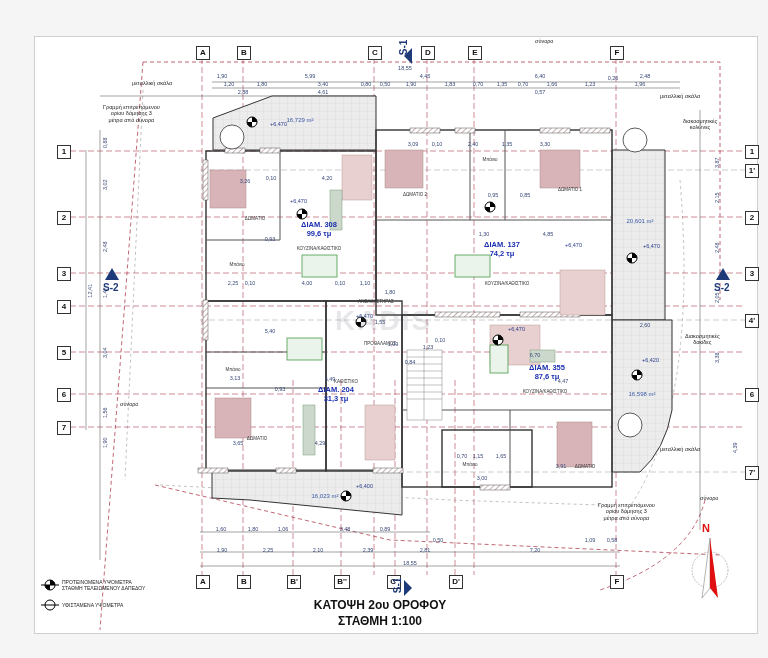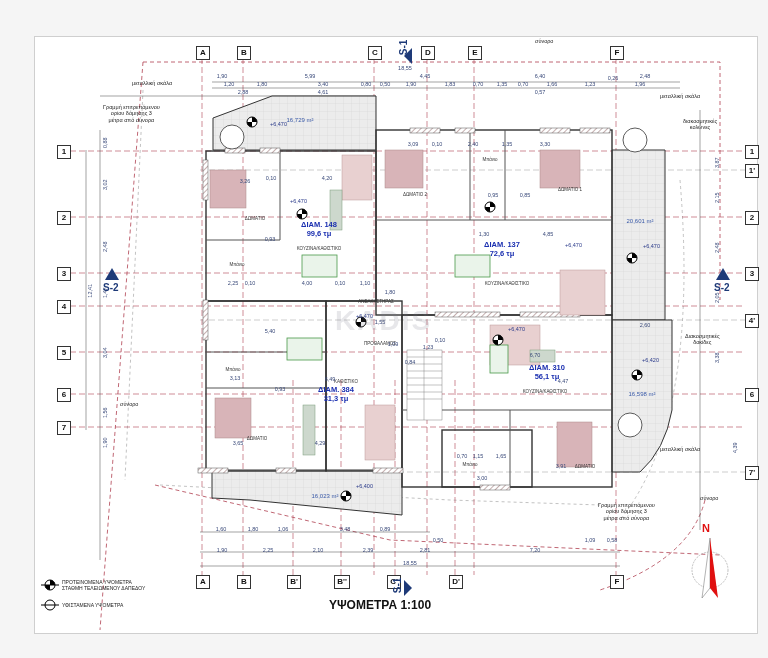--- a/index.html
+++ b/index.html
@@ -320,34 +320,34 @@
 <div class="dim" style="left:318px;top:548px">2,10</div>
 <div class="dim" style="left:368px;top:548px">2,39</div>
 <div class="dim" style="left:425px;top:548px">2,81</div>
 <div class="dim" style="left:535px;top:548px">7,20</div>
 <div class="dim" style="left:410px;top:561px">18,55</div>
 <div class="dim" style="left:438px;top:538px">0,50</div>
 <div class="dim" style="left:590px;top:538px">1,09</div>
 <div class="dim" style="left:612px;top:538px">0,58</div>
 
 <div class="unit" style="left:319px;top:220px">
-    <div>ΔΙΑΜ. 148</div>
+    <div>ΔΙΑΜ. 308</div>
     <div>99,6 τμ</div>
   </div>
 <div class="unit" style="left:502px;top:240px">
     <div>ΔΙΑΜ. 137</div>
-    <div>72,6 τμ</div>
+    <div>74,2 τμ</div>
   </div>
 <div class="unit" style="left:336px;top:385px">
-    <div>ΔΙΑΜ. 384</div>
+    <div>ΔΙΑΜ. 204</div>
     <div>31,3 τμ</div>
   </div>
 <div class="unit" style="left:547px;top:363px">
-    <div>ΔΙΑΜ. 310</div>
-    <div>56,1 τμ</div>
+    <div>ΔΙΑΜ. 355</div>
+    <div>87,6 τμ</div>
   </div>
 
 <div class="room" style="left:255px;top:216px">ΔΩΜΑΤΙΟ</div>
 <div class="room" style="left:319px;top:246px">ΚΟΥΖΙΝΑ/ΚΑΘΙΣΤΙΚΟ</div>
 <div class="room" style="left:237px;top:262px">Μπάνιο</div>
 <div class="room" style="left:415px;top:192px">ΔΩΜΑΤΙΟ 2</div>
 <div class="room" style="left:570px;top:187px">ΔΩΜΑΤΙΟ 1</div>
 <div class="room" style="left:507px;top:281px">ΚΟΥΖΙΝΑ/ΚΑΘΙΣΤΙΚΟ</div>
 <div class="room" style="left:490px;top:157px">Μπάνιο</div>
 <div class="room" style="left:376px;top:299px">ΑΝΕΛΚΥΣΤΗΡΑΣ</div>
@@ -430,14 +430,15 @@
 μέτρα από σύνορα</div>
 
 <div class="legend" style="left:62px;top:580px;white-space:pre">ΠΡΟΤΕΙΝΟΜΕΝΑ ΥΨΟΜΕΤΡΑ
 ΣΤΑΘΜΗ ΤΕΛΕΙΩΜΕΝΟΥ ΔΑΠΕΔΟΥ</div>
 <div class="legend" style="left:62px;top:603px">ΥΦΙΣΤΑΜΕΝΑ ΥΨΟΜΕΤΡΑ</div>
 
 <div class="north-n">N</div>
 <div class="wm">KADIS</div>
 
 <div class="title">
-  <div>ΥΨΟΜΕΤΡΑ 1:100</div>
+  <div>ΚΑΤΟΨΗ 2ου ΟΡΟΦΟΥ</div>
+  <div>ΣΤΑΘΜΗ 1:100</div>
 </div>
 
 </body></html>

